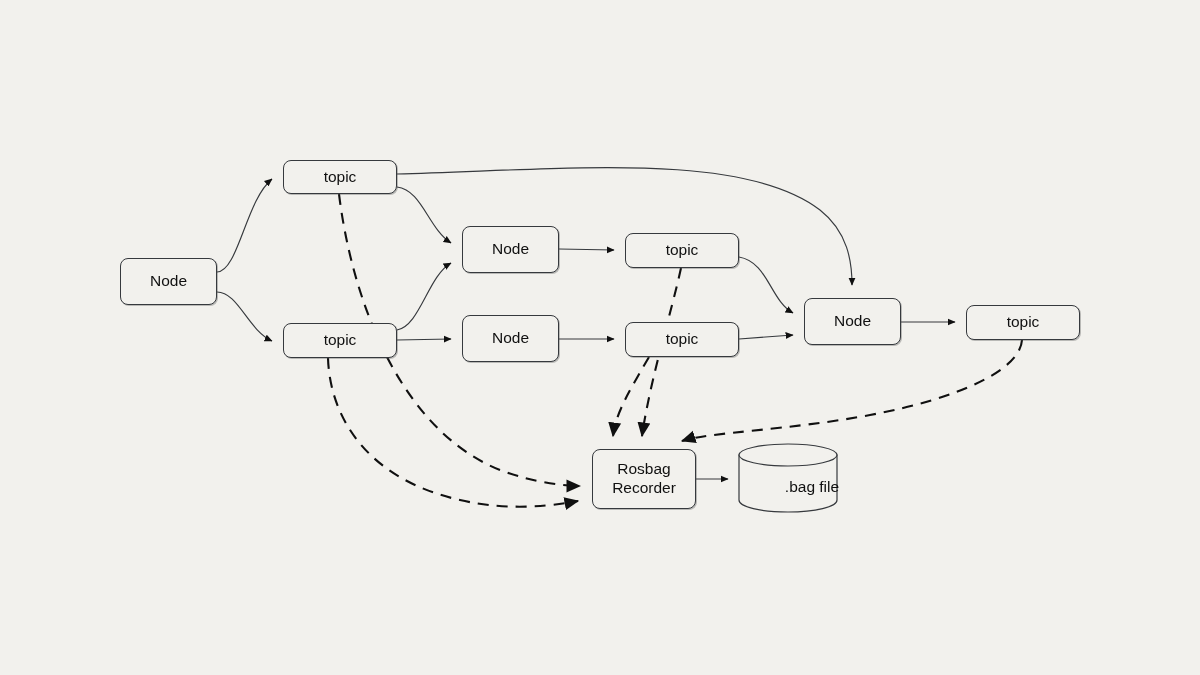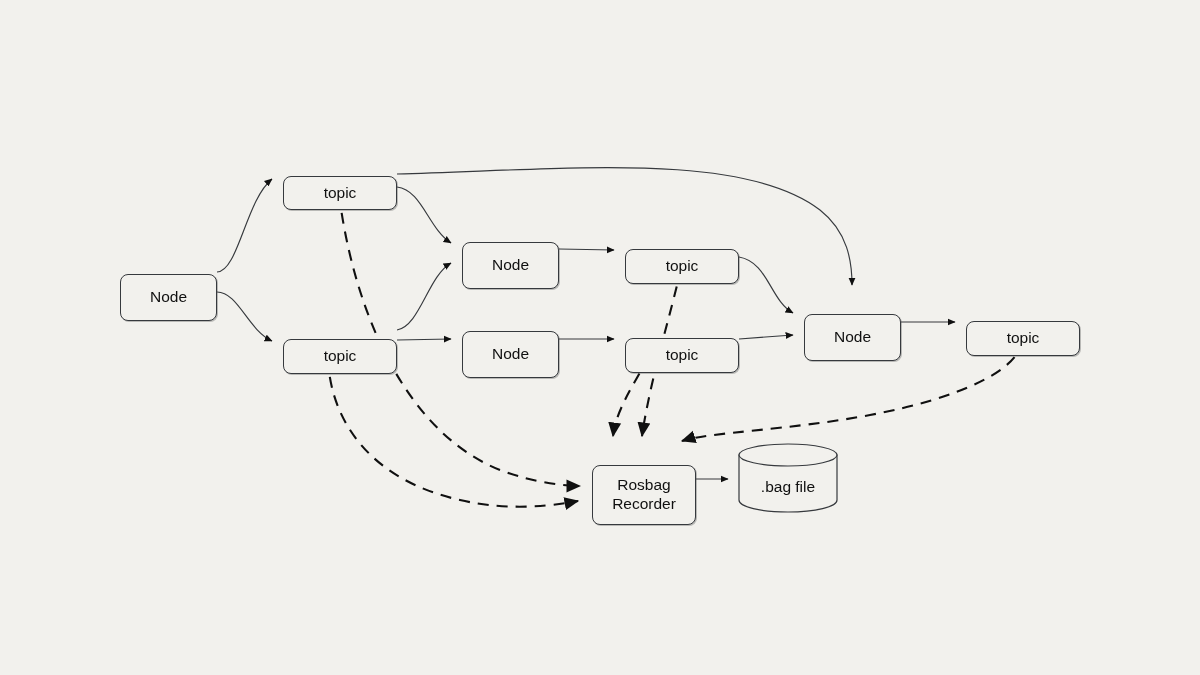--- a/index.html
+++ b/index.html
@@ -30,21 +30,20 @@
     border-radius: 8px;
     display: flex;
     align-items: center;
     justify-content: center;
     text-align: center;
     color: #101010;
     font-size: 15.5px;
     line-height: 1.22;
     box-shadow: 1px 1px 0 rgba(80,80,80,0.35);
     z-index: 5;
-    margin-top: 16px;
   }
   .node-box span { display: block; }
   .cylinder {
     position: absolute;
     z-index: 5;
   }
   .cyl-label {
     position: absolute;
     left: 0;
     width: 100%;
@@ -147,16 +146,16 @@
   <div class="node-box" style="left:592px; top:449px; width:104px; height:60px; flex-direction:column;">
     <span>Rosbag</span>
     <span>Recorder</span>
   </div>
 
   <div class="cylinder" style="left:738px; top:442px; width:100px; height:71px;">
     <svg width="100" height="71" viewBox="0 0 100 71">
       <path d="M 1 13 L 1 58 C 1 65, 23 70, 50 70 C 77 70, 99 65, 99 58 L 99 13 Z" fill="#f2f1ed" stroke="#36393d" stroke-width="1.2"></path>
       <ellipse cx="50" cy="13" rx="49" ry="11" fill="#f2f1ed" stroke="#36393d" stroke-width="1.2"></ellipse>
     </svg>
-    <div class="cyl-label" style="top:36px;">.bag file</div>
+    <div class="cyl-label" style="top:36px;padding-left:24px;">.bag file</div>
   </div>
 
 </div>
 
 </body></html>

